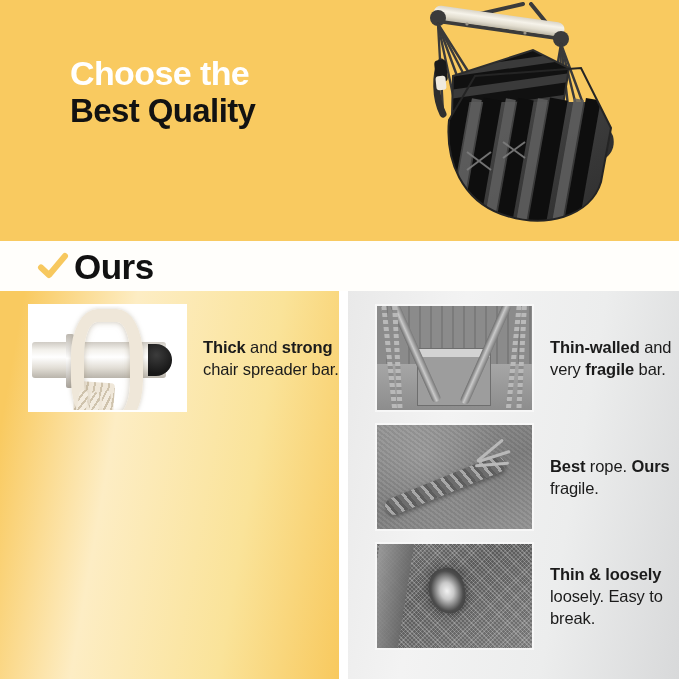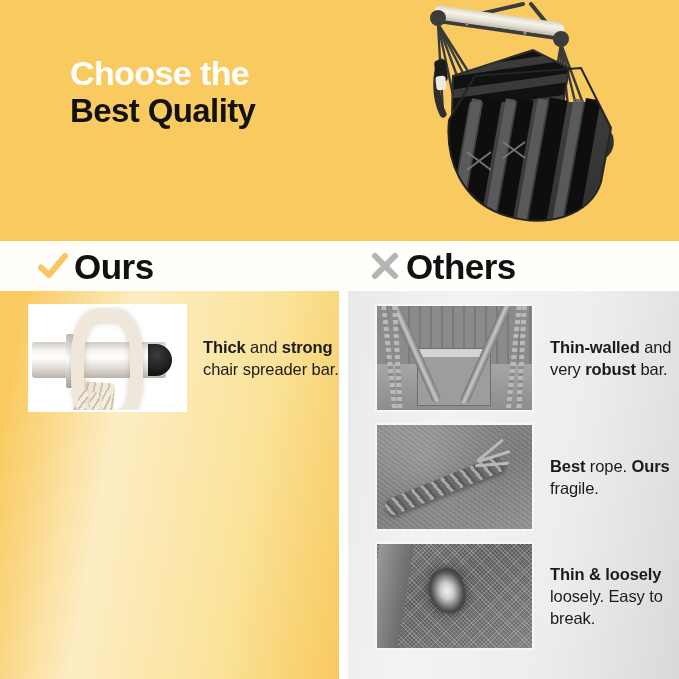--- a/index.html
+++ b/index.html
@@ -427,26 +427,20 @@
 
 <div class="compare-head">
 
   <div class="head-cell">
     <svg class="head-icon" viewBox="0 0 34 34">
       <path d="M5 18.5 L13 26 L29 7" fill="none" stroke="#f7c85e" stroke-width="6" stroke-linecap="round" stroke-linejoin="round"></path>
     </svg>
     <span class="head-label">Ours</span>
   </div>
 
-  <div class="head-cell right">
-    <svg class="head-icon" viewBox="0 0 34 34">
-      <path d="M7 7 L27 27 M27 7 L7 27" fill="none" stroke="#b4b4b4" stroke-width="6" stroke-linecap="round"></path>
-    </svg>
-    <span class="head-label">Others</span>
-  </div>
 </div>
 
 <div class="panels">
 
   <div class="panel panel-ours">
 
     <div class="row r1">
       <div class="thumb">
         <div class="art">
           <div class="bar-tube"></div>
@@ -478,21 +472,21 @@
           <div class="shop-bench"></div>
           <div class="thin-bar tb1"></div>
           <div class="thin-bar tb2"></div>
           <div class="strap" style="left:10px;top:-8px;transform:rotate(-6deg);"></div>
           <div class="strap" style="left:18px;top:-8px;transform:rotate(-3deg);"></div>
           <div class="strap" style="left:134px;top:-8px;transform:rotate(6deg);"></div>
           <div class="strap" style="left:142px;top:-8px;transform:rotate(3deg);"></div>
         </div>
       </div>
       <div class="caption">
-        <b>Thin-walled</b><span> and very </span><b>robust</b><span> bar.</span>
+        <b>Thin-walled</b><span> and very </span><b>fragile</b><span> bar.</span>
       </div>
     </div>
 
     <div class="row r2">
       <div class="thumb">
         <div class="art">
           <div class="concrete"></div>
           <div class="thin-rope"></div>
           <div class="fray" style="left:96px;top:24px;transform:rotate(-40deg);"></div>
           <div class="fray" style="left:100px;top:30px;transform:rotate(-18deg);"></div>

